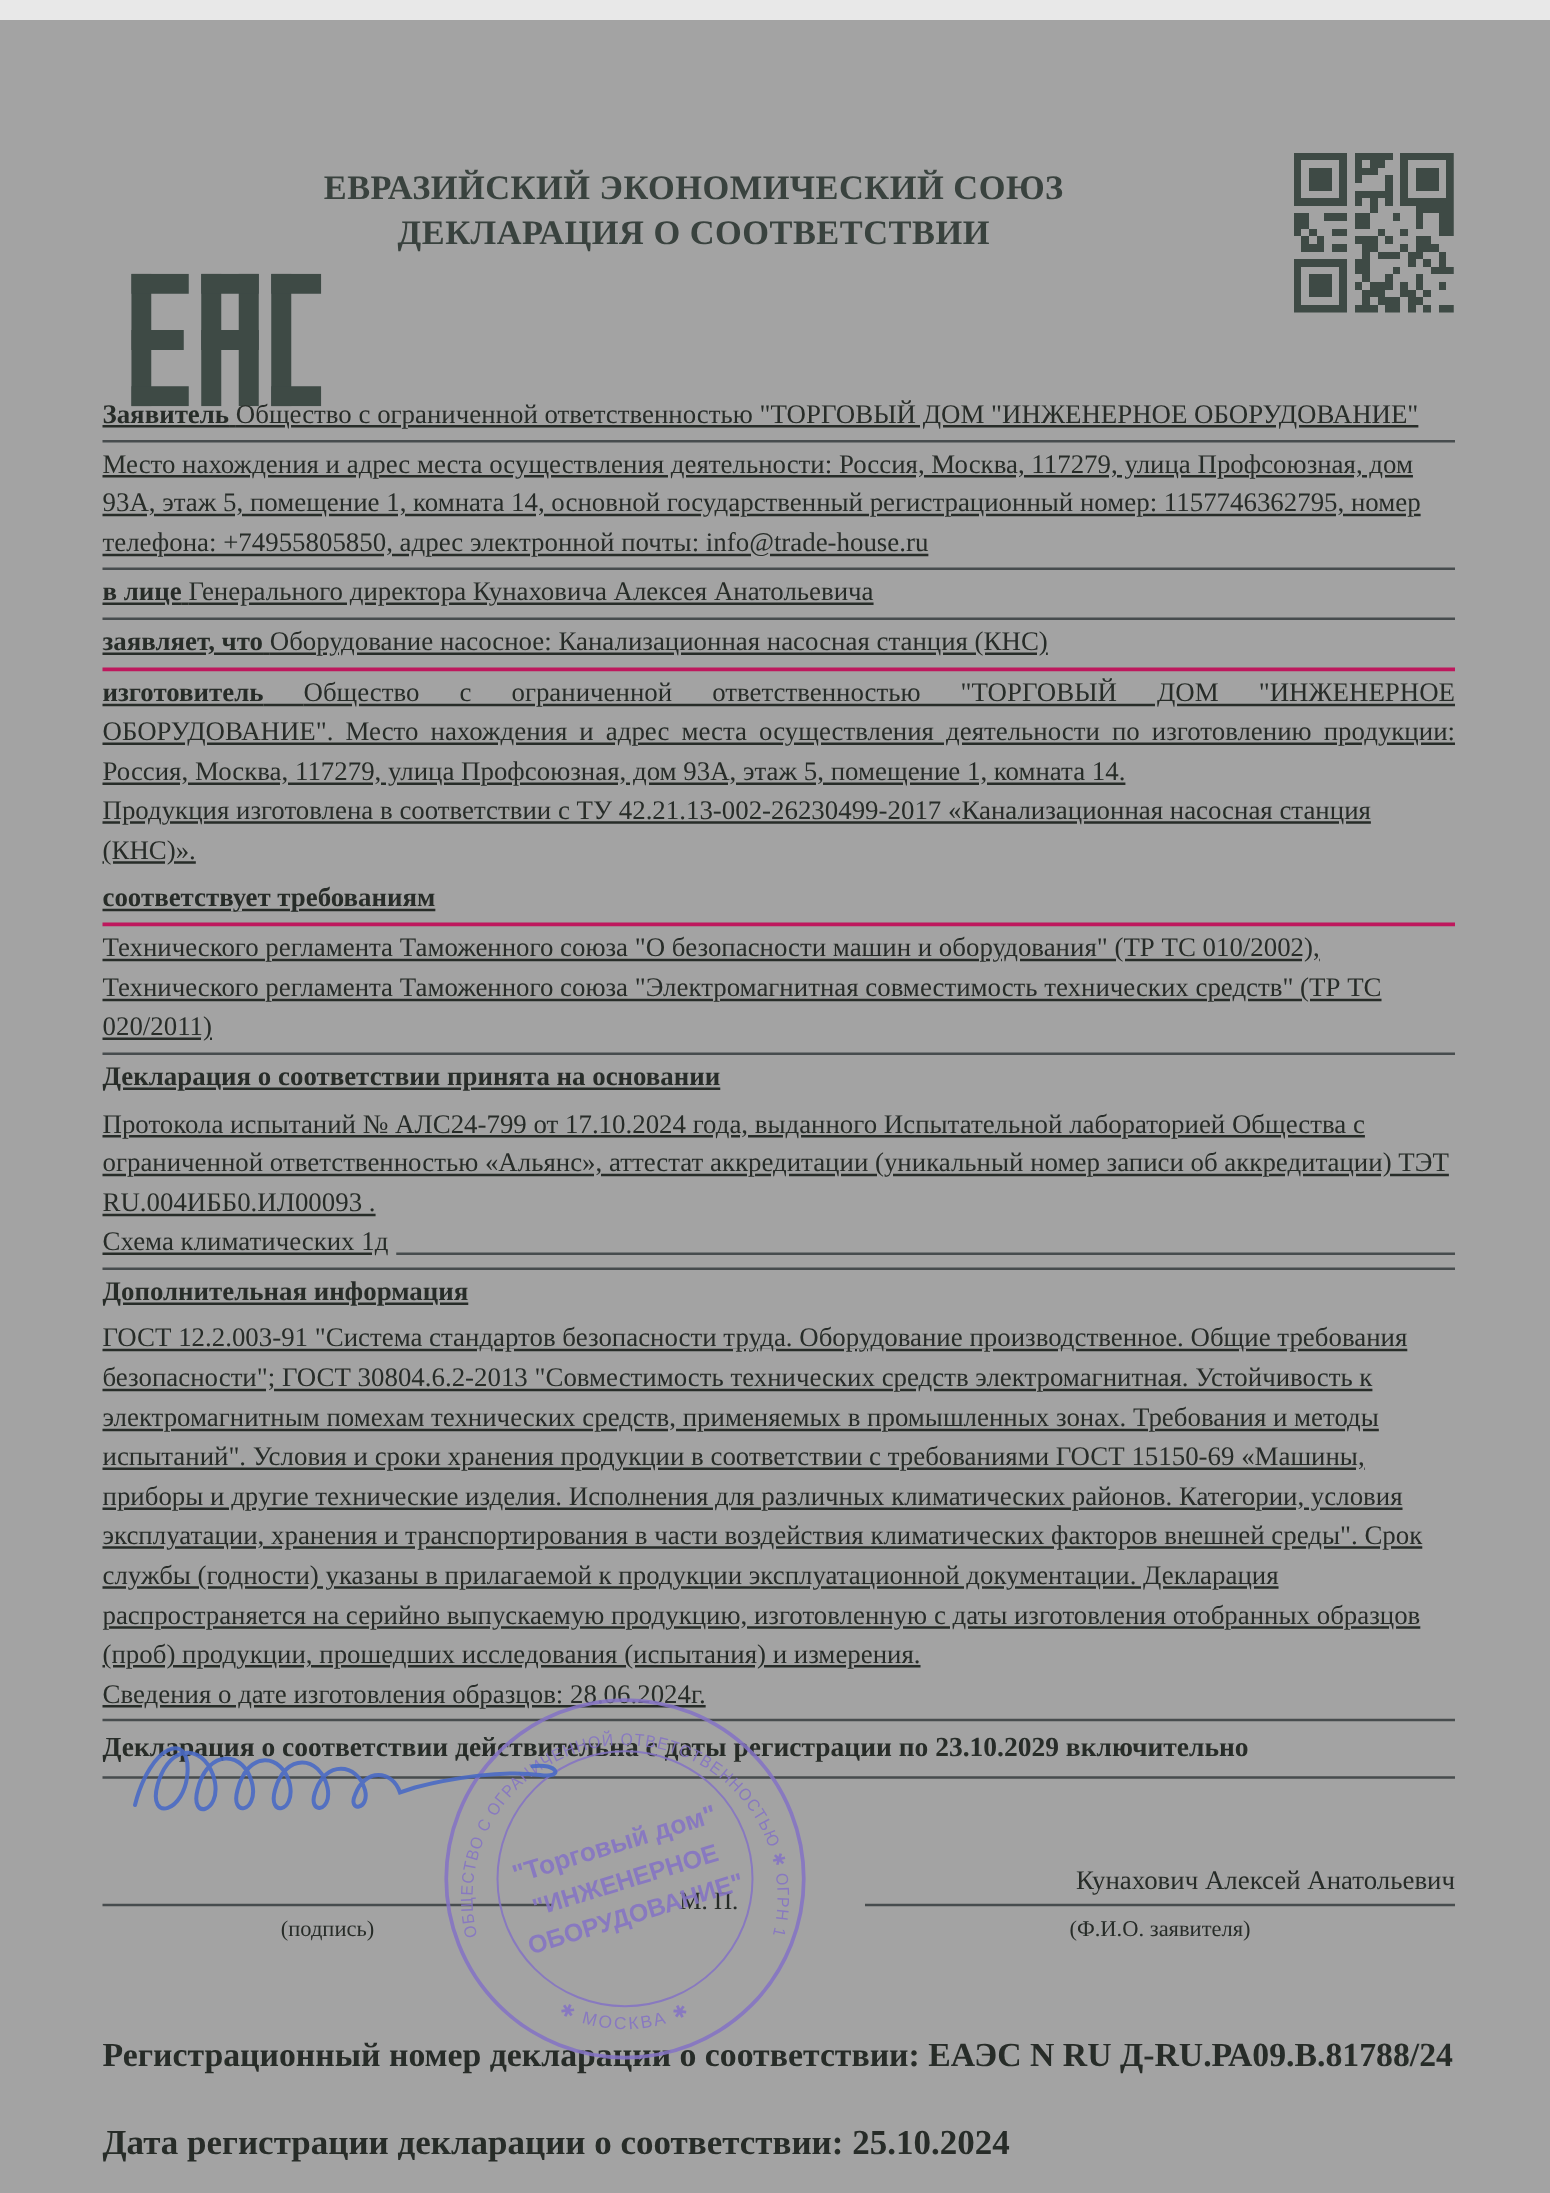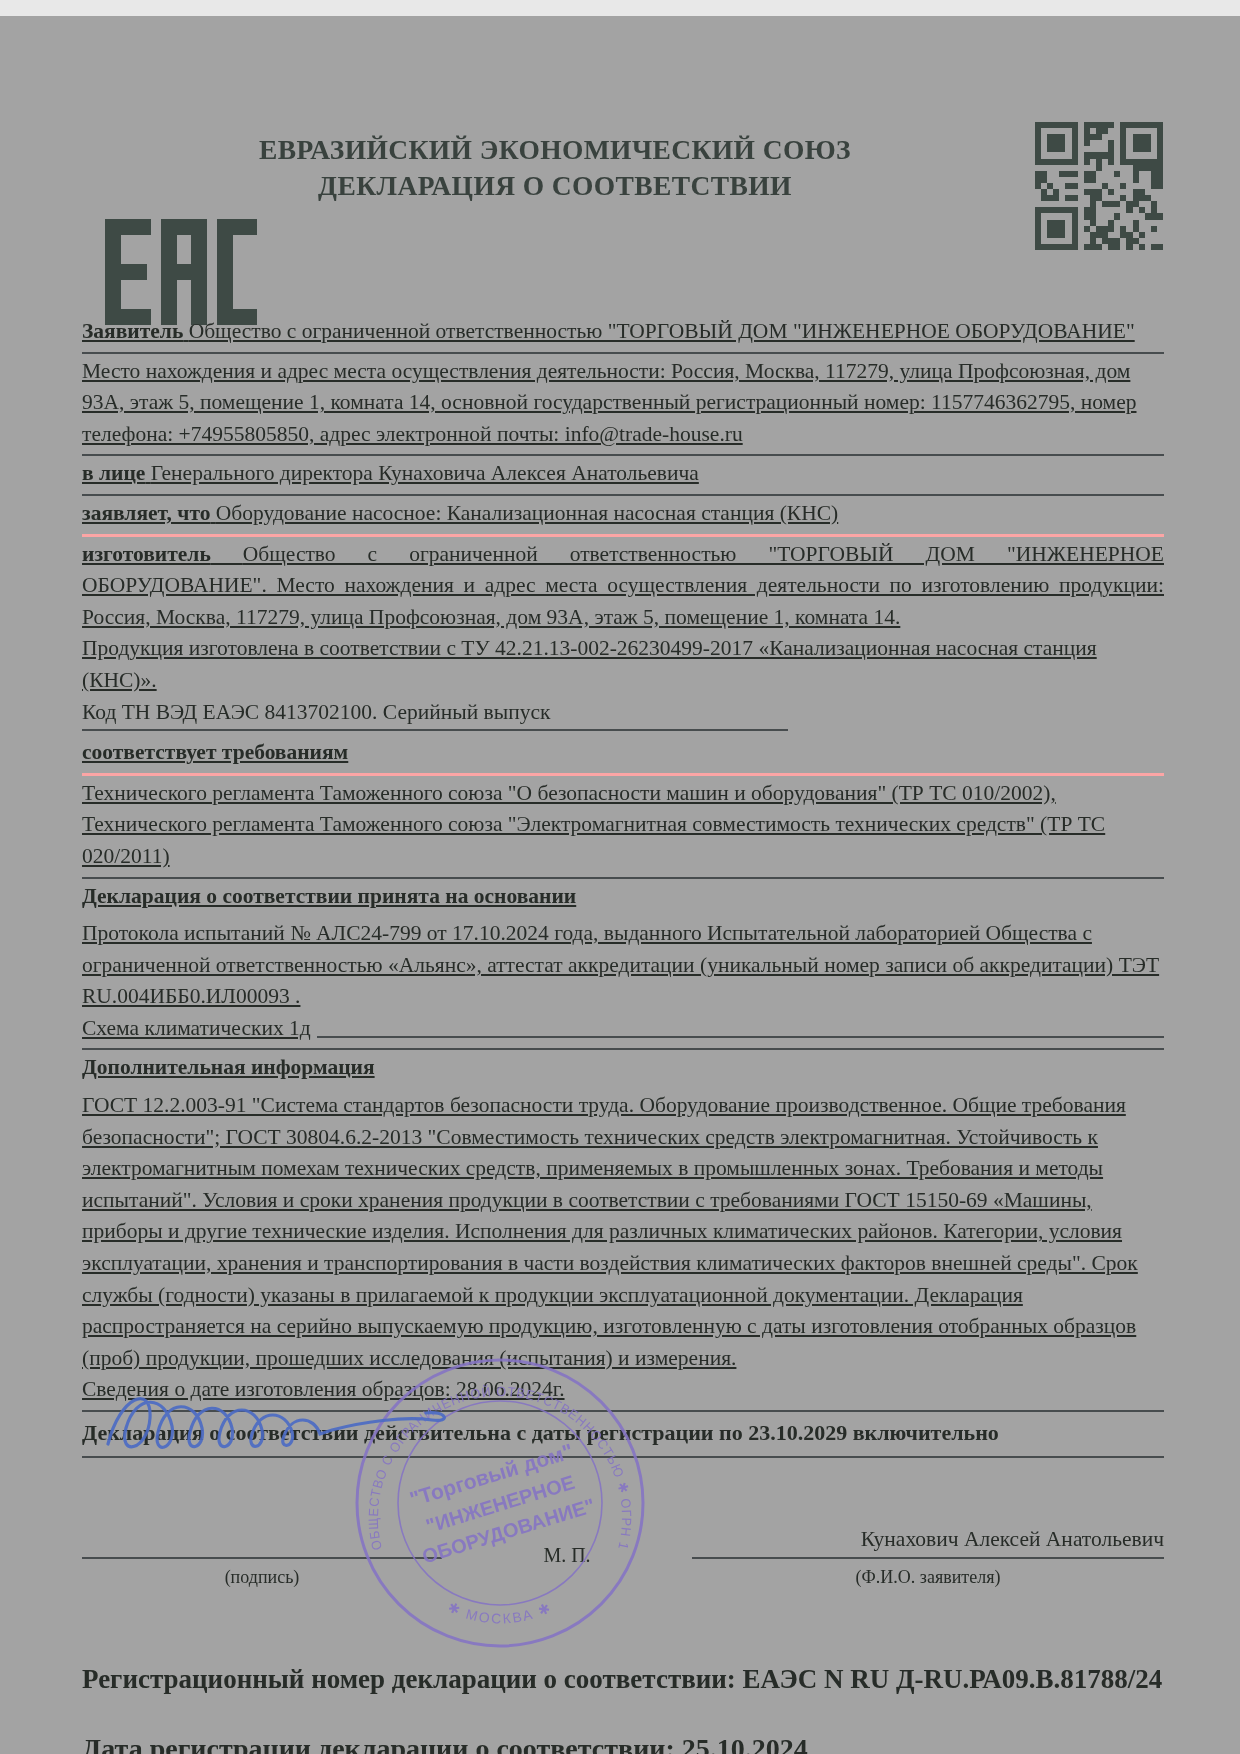--- a/index.html
+++ b/index.html
@@ -7,21 +7,21 @@
         font-family:"Liberation Serif",serif;color:#272c28;overflow:hidden;}
   
   .doc-title{position:absolute;left:150px;top:116px;width:810px;text-align:center;
              font-weight:700;font-size:27.5px;line-height:36px;color:#39423e;letter-spacing:.4px;}
   .eac-logo{position:absolute;left:105px;top:203px;}
   .qr{position:absolute;left:1035px;top:106px;}
   
   .body{position:absolute;left:82px;top:298px;width:1082px;font-size:21.5px;line-height:31.6px;}
   .row{padding:2px 0 4px 0;text-decoration:underline;}
   .rule{border-bottom:2px solid #474c4e;}
-  .rule-thick{border-bottom:3px solid #fca5a5;}
+  .rule-thick{border-bottom:3px solid #be185d;}
   b,.b{font-weight:700;}
   .justify{text-align:justify;}
   .partial-line{display:inline-block;width:706px;border-bottom:2px solid #474c4e;padding-bottom:1px;}
   .scheme-row{display:flex;align-items:flex-end;}
   .scheme-fill{flex:1;border-bottom:2px solid #474c4e;margin-bottom:6px;margin-left:6px;}
   .validity{font-weight:700;font-size:22px;padding:5px 0 7px 0;}
   
   .sig-area{position:relative;height:150px;margin-top:14px;}
   .sig-row{display:flex;align-items:flex-end;padding-top:52px;}
   .sig-left{width:360px;}
@@ -306,21 +306,20 @@
       <span class="b">заявляет, что</span>
       <span>Оборудование насосное: Канализационная насосная станция (КНС)</span>
     </div>
 
     <div class="row">
       <div class="justify">
         <span class="b">изготовитель</span>
         <span>Общество с ограниченной ответственностью "ТОРГОВЫЙ ДОМ "ИНЖЕНЕРНОЕ ОБОРУДОВАНИЕ". Место нахождения и адрес места осуществления деятельности по изготовлению продукции: Россия, Москва, 117279, улица Профсоюзная, дом 93А, этаж 5, помещение 1, комната 14.</span>
       </div>
       <div>Продукция изготовлена в соответствии с ТУ 42.21.13-002-26230499-2017 «Канализационная насосная станция (КНС)».</div>
-      <div><span class="partial-line">Код ТН ВЭД ЕАЭС 8413702100. Серийный выпуск</span></div>
     </div>
 
     <div class="row rule-thick b">соответствует требованиям</div>
 
     <div class="row rule">Технического регламента Таможенного союза "О безопасности машин и оборудования" (ТР ТС 010/2002), Технического регламента Таможенного союза "Электромагнитная совместимость технических средств" (ТР ТС 020/2011)</div>
 
     <div class="row b">Декларация о соответствии принята на основании</div>
 
     <div class="row rule">
       <div>Протокола испытаний № АЛС24-799 от 17.10.2024 года, выданного Испытательной лабораторией Общества с ограниченной ответственностью «Альянс», аттестат аккредитации (уникальный номер записи об аккредитации)  ТЭТ RU.004ИББ0.ИЛ00093 .</div>

